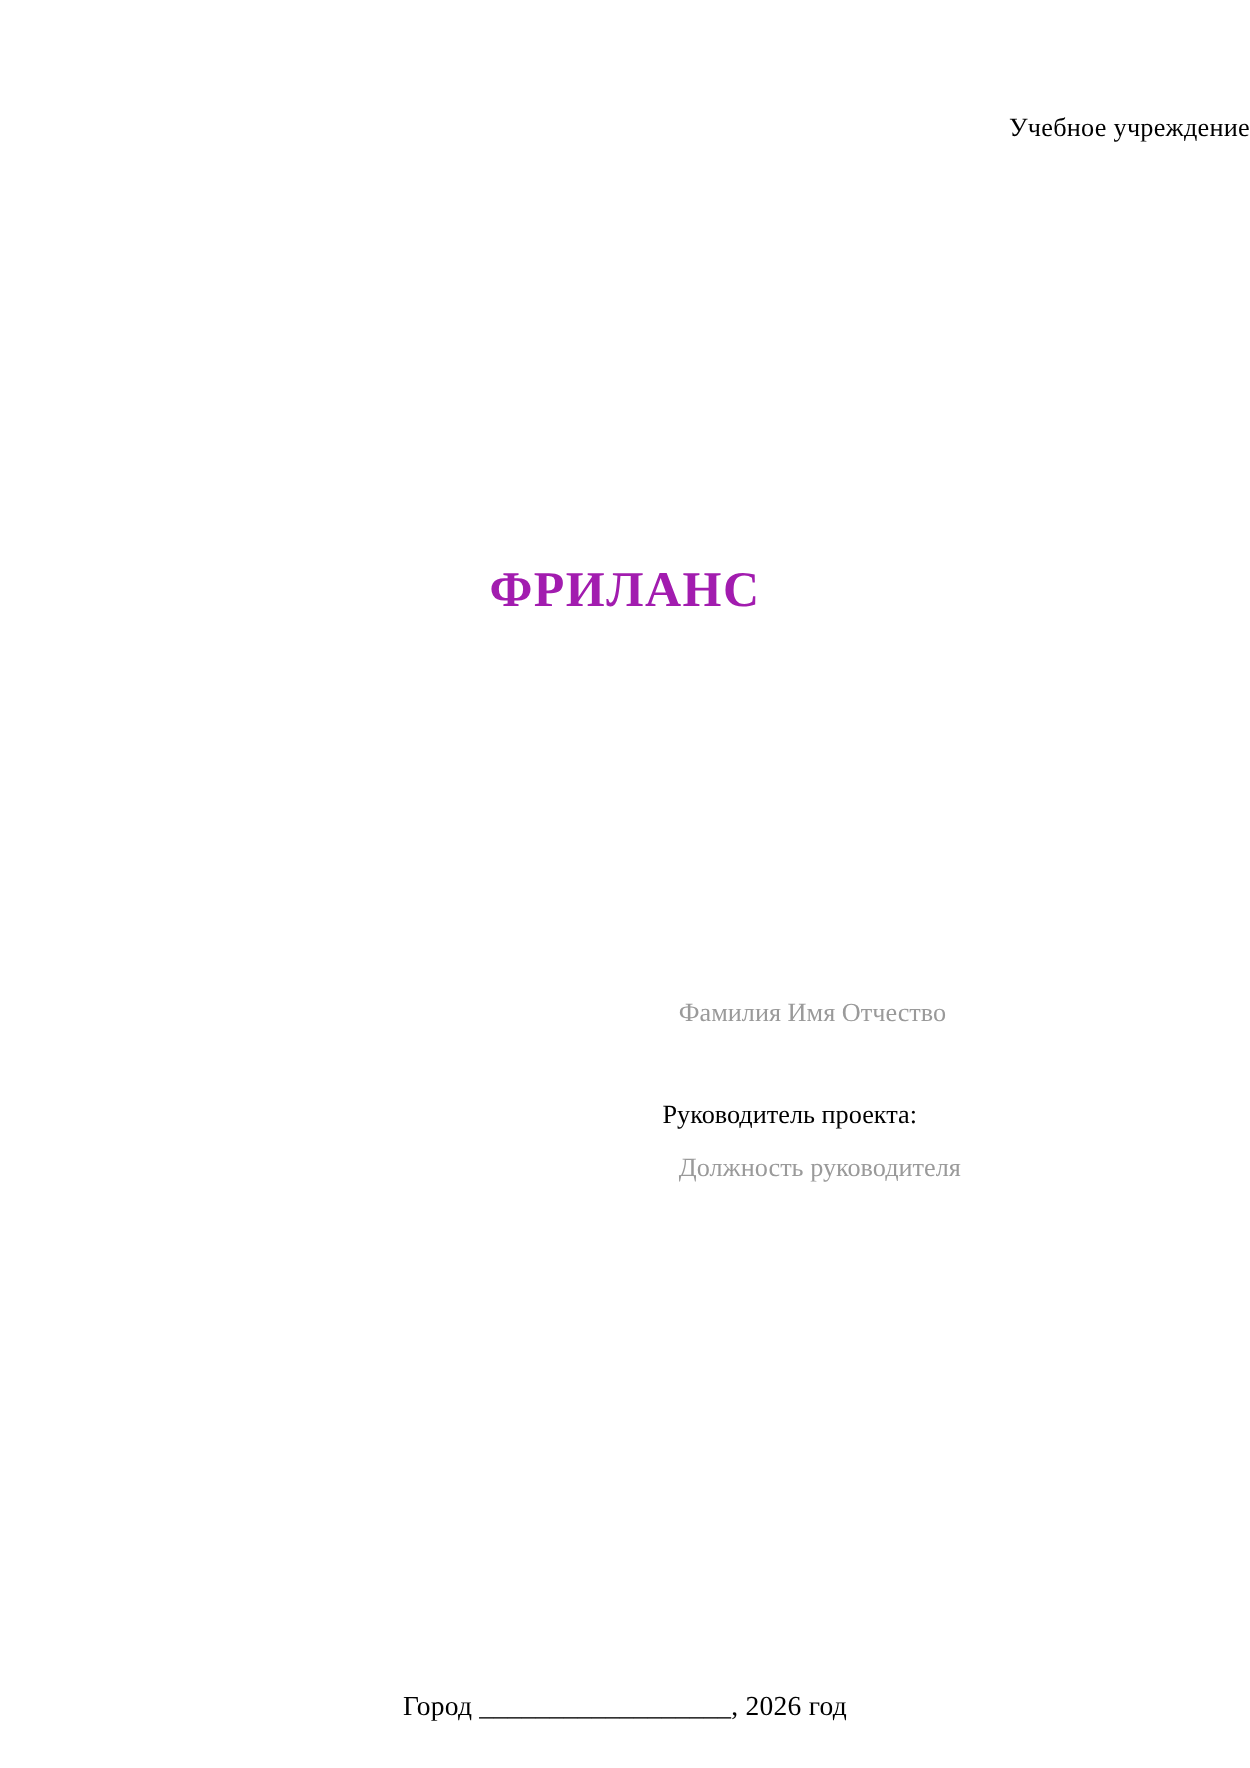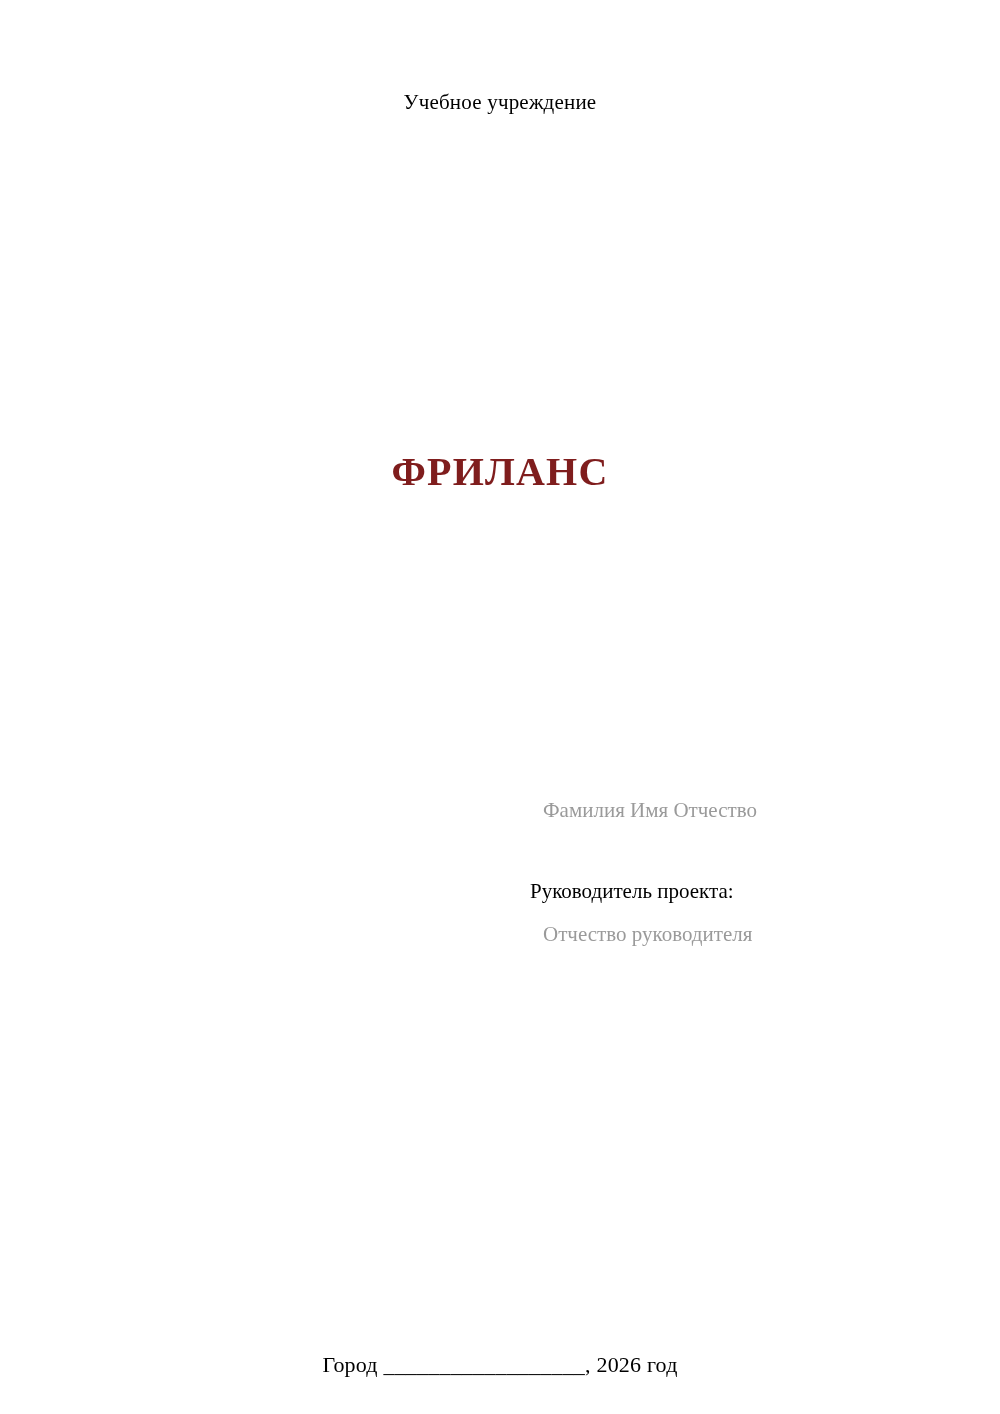--- a/index.html
+++ b/index.html
@@ -22,21 +22,21 @@
     background: #ffffff;
     box-sizing: border-box;
   }
 
   
   .institution {
     position: absolute;
     top: 88px;
     left: 0;
     width: 100%;
-    text-align: center;
+    text-align: right;
     font-size: 21px;
     line-height: 28px;
     letter-spacing: 0.2px;
     color: #000000;
   }
 
   
   .doc-type {
     position: absolute;
     top: 266px;
@@ -52,21 +52,21 @@
   
   .main-title {
     position: absolute;
     top: 448px;
     left: 0;
     width: 100%;
     text-align: center;
     font-size: 40px;
     font-weight: bold;
     letter-spacing: 1.2px;
-    color: #7f1d1d;
+    color: #a21caf;
   }
 
   
   .credits {
     position: absolute;
     top: 782px;
     left: 530px;
     width: 400px;
     text-align: left;
   }
@@ -110,20 +110,20 @@
 
 
   <div class="main-title">ФРИЛАНС</div>
 
   <div class="credits">
     <p class="value">Фамилия Имя Отчество</p>
 
     <div class="group-spacer"></div>
 
     <p class="label">Руководитель проекта:</p>
-    <p class="value">Отчество руководителя</p>
+    <p class="value">Должность руководителя</p>
   </div>
 
   <div class="footer">
     <span>Город </span><span class="blank-line">__________________</span><span>, 2026 год</span>
   </div>
 
 </div>
 
 </body></html>

